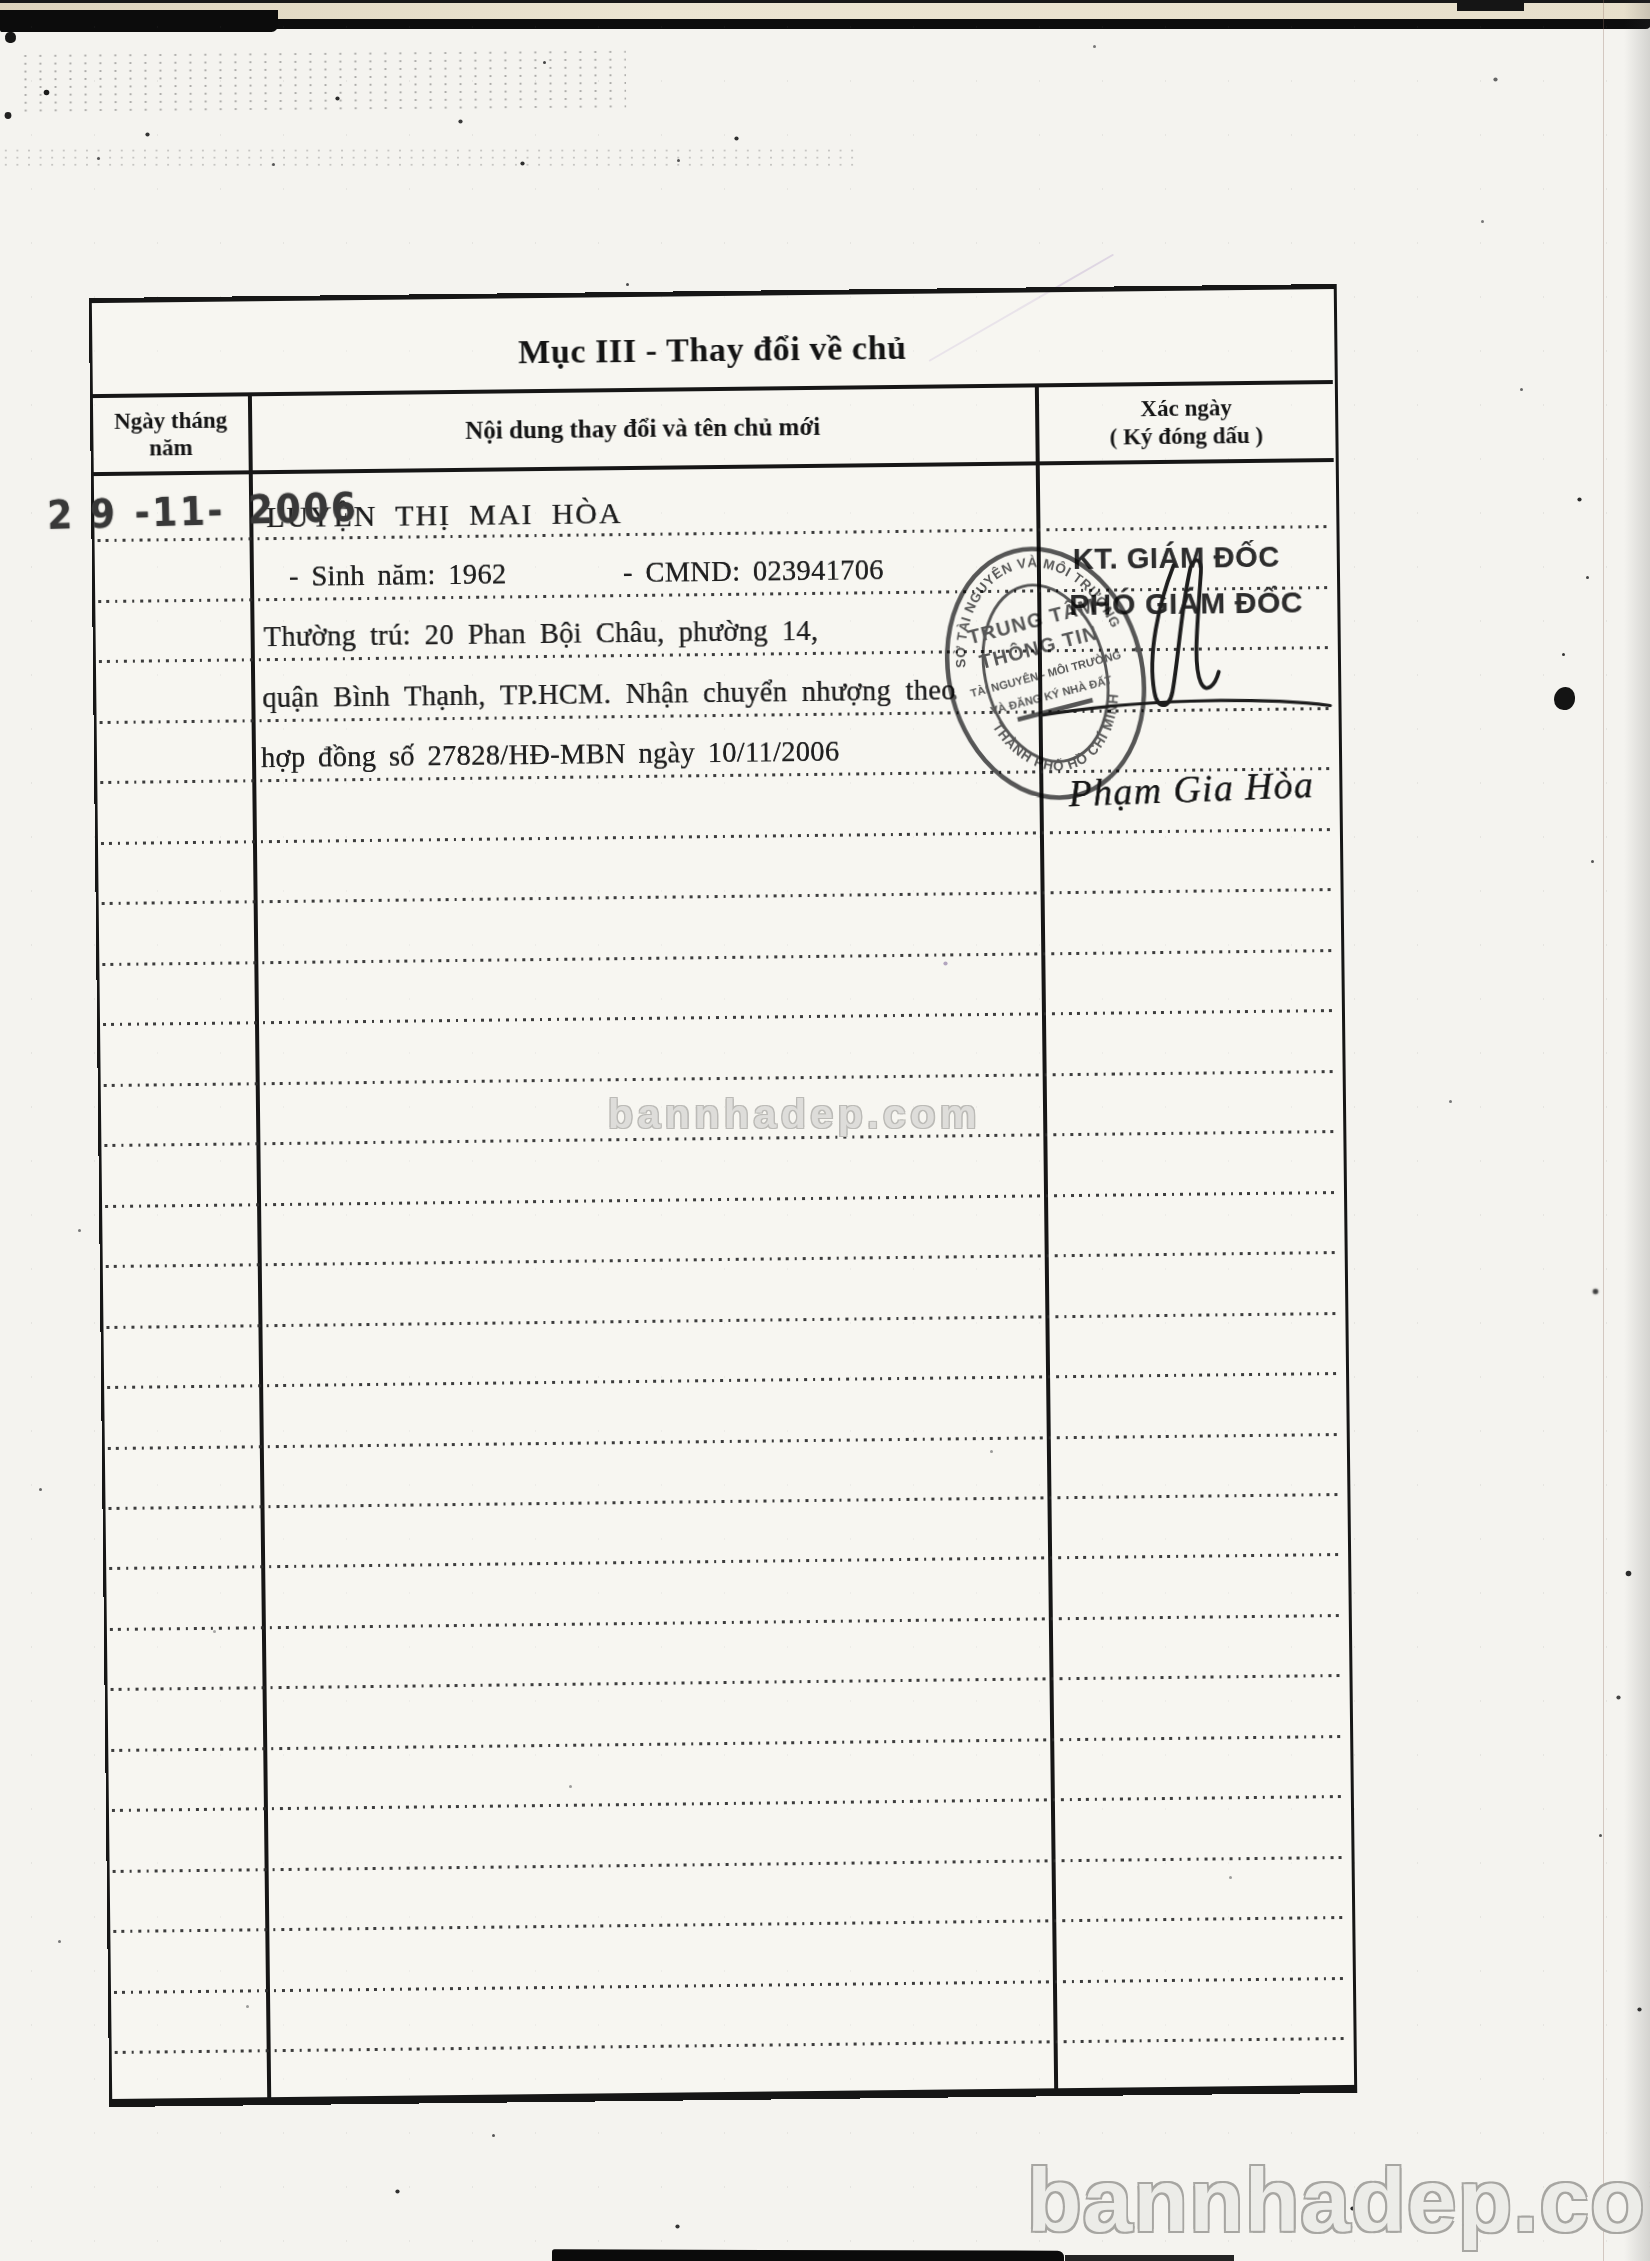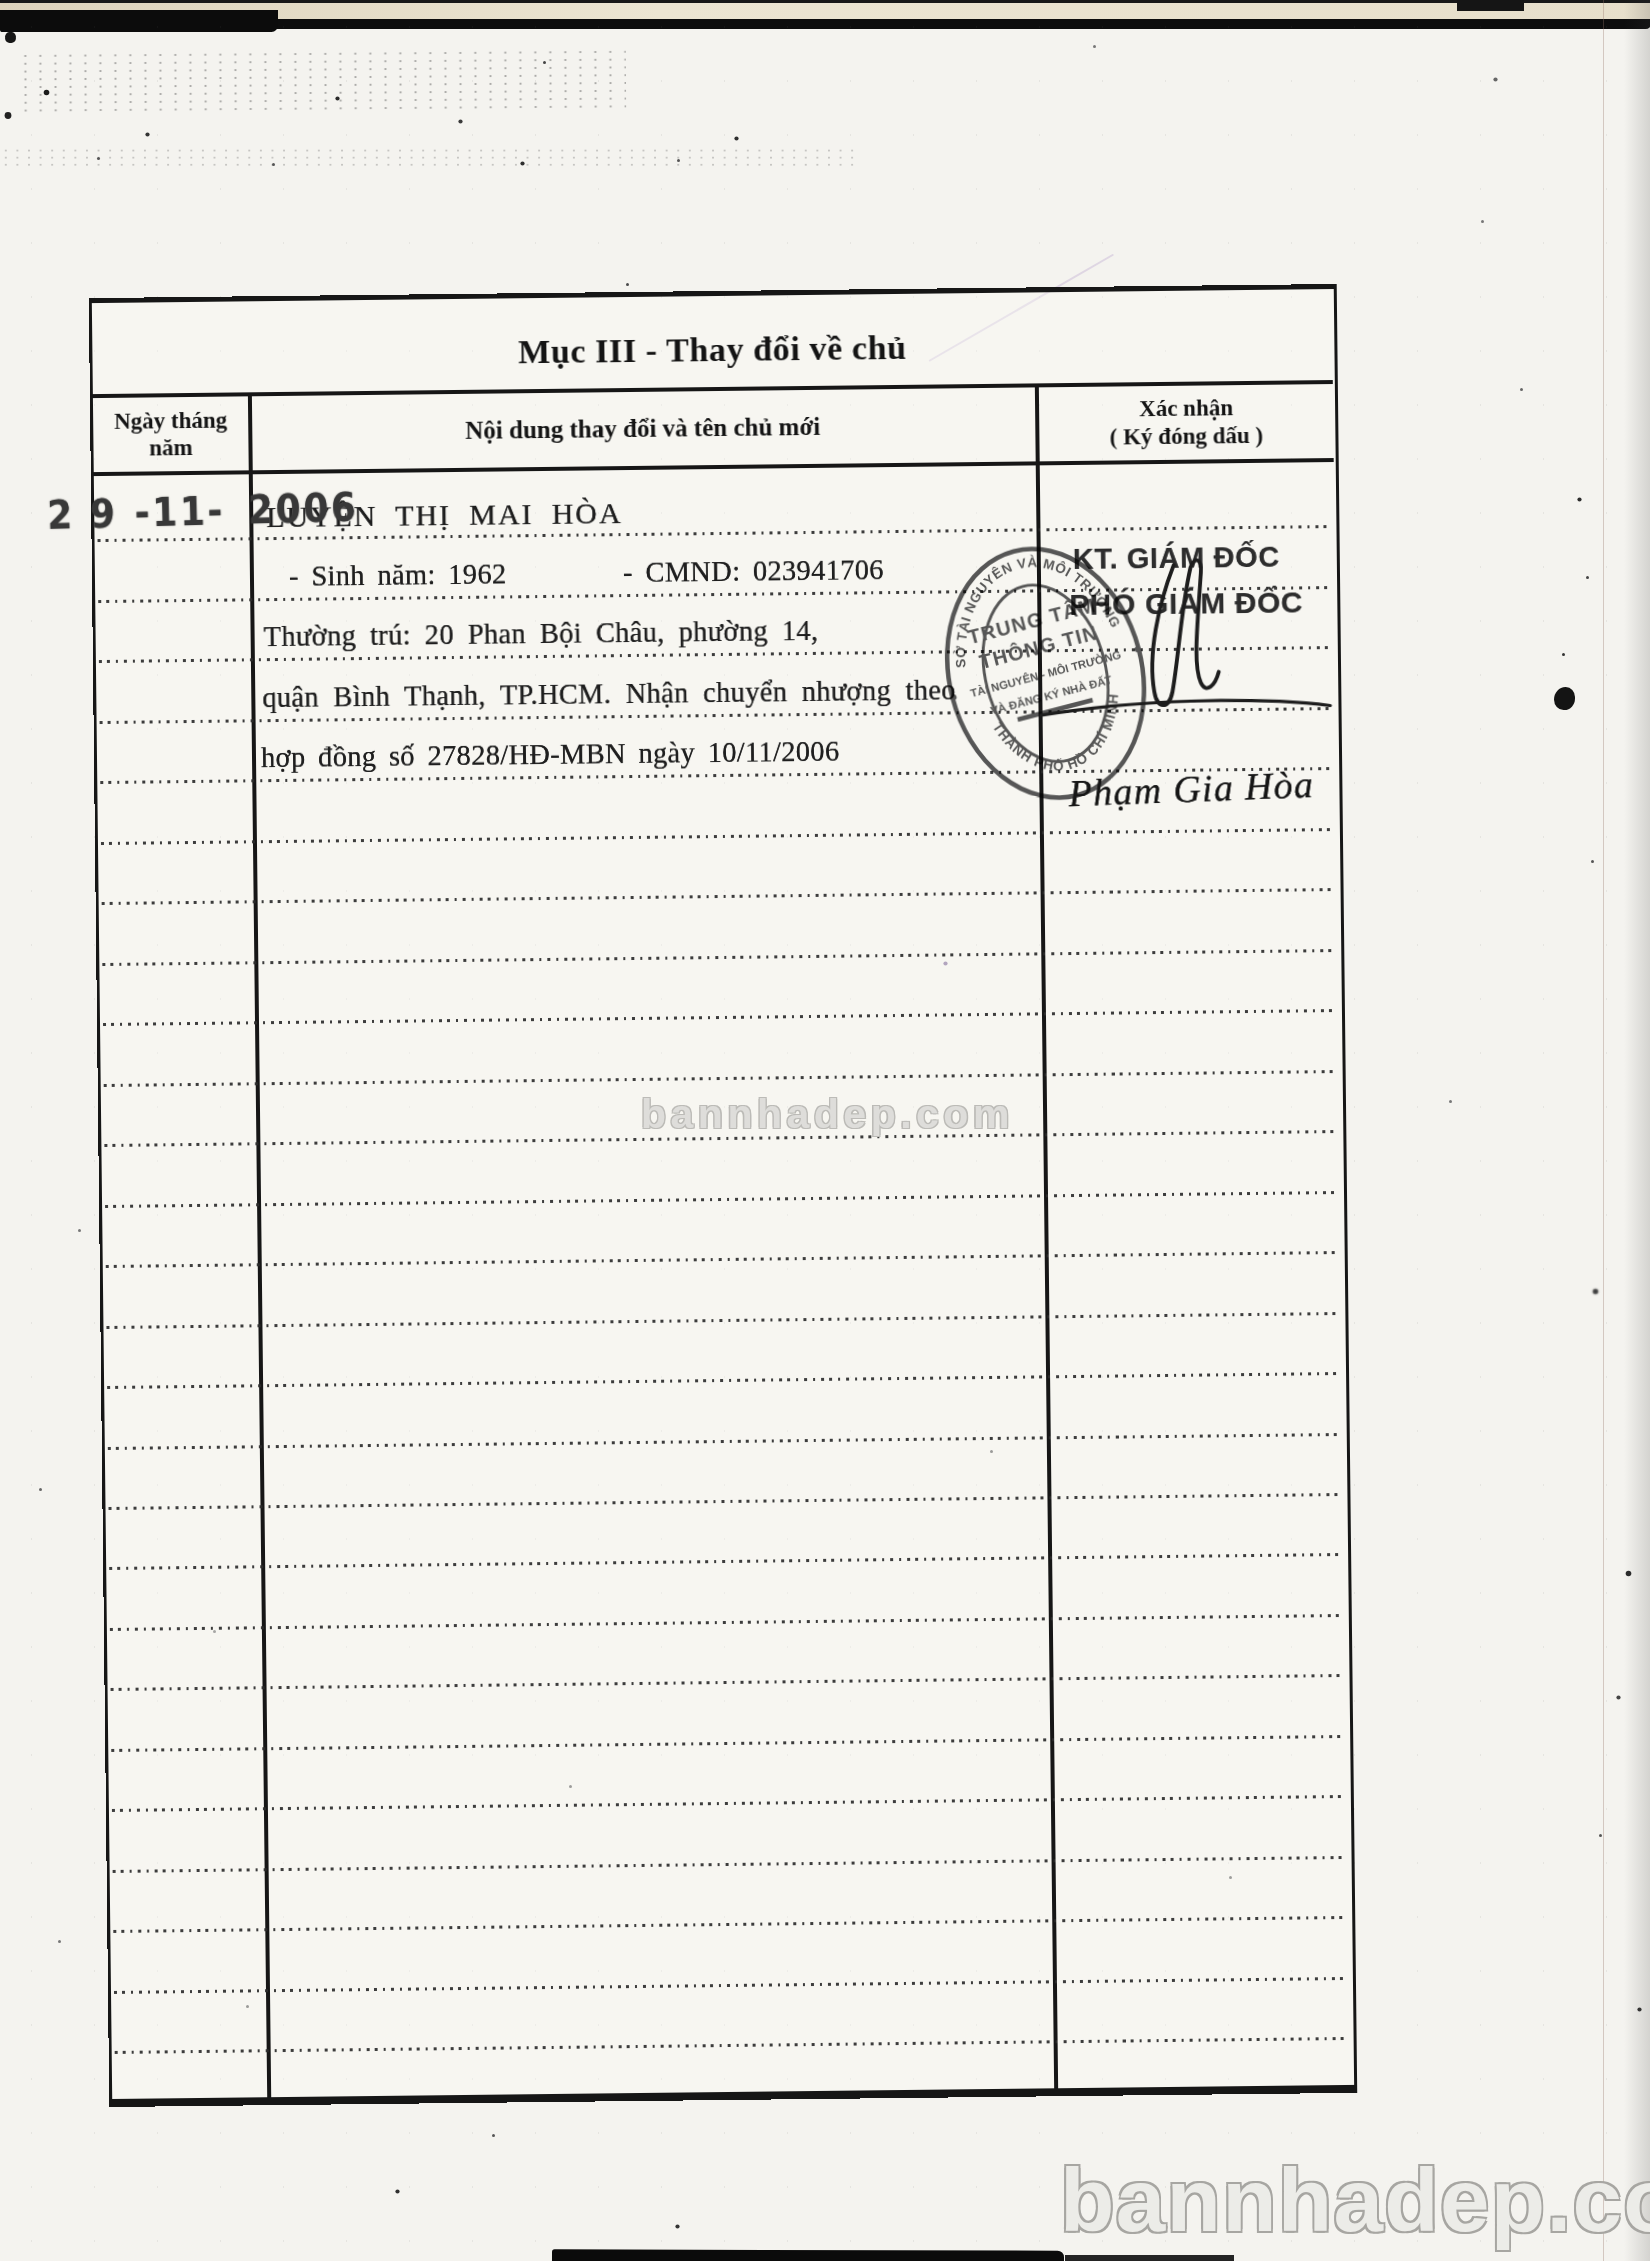--- a/index.html
+++ b/index.html
@@ -83,21 +83,21 @@
     text-shadow:0 0 0.5px #161616;}
   .sig-svg{position:absolute;left:925px;top:91px;width:323px;height:168px;z-index:5;}
   .stamp-svg{position:absolute;left:830px;top:56px;width:239px;height:304px;z-index:4;mix-blend-mode:multiply;}
   
   .date-stamp{position:absolute;left:-47px;top:189px;display:flex;align-items:baseline;z-index:6;
     font-family:"DejaVu Sans",sans-serif;font-weight:800;font-size:36px;color:#383838;
     letter-spacing:2.6px;transform:scale(1,1.1) rotate(-.8deg);text-shadow:0 0 1.3px rgba(40,40,40,.65);white-space:nowrap;}
   .ds-month{margin-left:17px;}
   .ds-year{margin-left:23px;}
   
-  .wm{font-family:"Liberation Sans",sans-serif;font-weight:bold;position:absolute;white-space:nowrap;z-index:8;margin-left:33px;}
+  .wm{font-family:"Liberation Sans",sans-serif;font-weight:bold;position:absolute;white-space:nowrap;z-index:8;}
   .wm-mid{left:608px;top:1091px;font-size:41px;letter-spacing:4.5px;color:rgba(250,250,247,.55);
     text-shadow:-1.3px -1.3px 0 #bcbbb7,1.3px -1.3px 0 #bcbbb7,-1.3px 1.3px 0 #bcbbb7,1.3px 1.3px 0 #bcbbb7;}
   .wm-bottom{left:1027px;top:2149px;font-size:89px;letter-spacing:1.3px;color:rgba(251,251,248,.82);
     text-shadow:-1.9px -1.9px 0 #a7a6a2,1.9px -1.9px 0 #a7a6a2,-1.9px 1.9px 0 #a7a6a2,1.9px 1.9px 0 #a7a6a2;}
 </style>
 </head>
 <body>
 
 <div class="top-edge-line"></div>
 <div class="top-edge-cream"></div>
@@ -123,21 +123,21 @@
 
   <div class="row-head">
     <div class="head-cell head-date">
       <div>Ngày tháng</div>
       <div>năm</div>
     </div>
     <div class="head-cell head-content">
       <div>Nội dung thay đổi và tên chủ mới</div>
     </div>
     <div class="head-cell head-confirm">
-      <div>Xác nhận</div>
+      <div>Xác ngày</div>
       <div>( Ký đóng dấu )</div>
     </div>
   </div>
 
   <div class="vline v1"></div>
   <div class="vline v2"></div>
 
   <div class="t-body">
       <div class="dotline" style="top: 1575px;"></div>
       <div class="dotline" style="top: 1515px;"></div>

